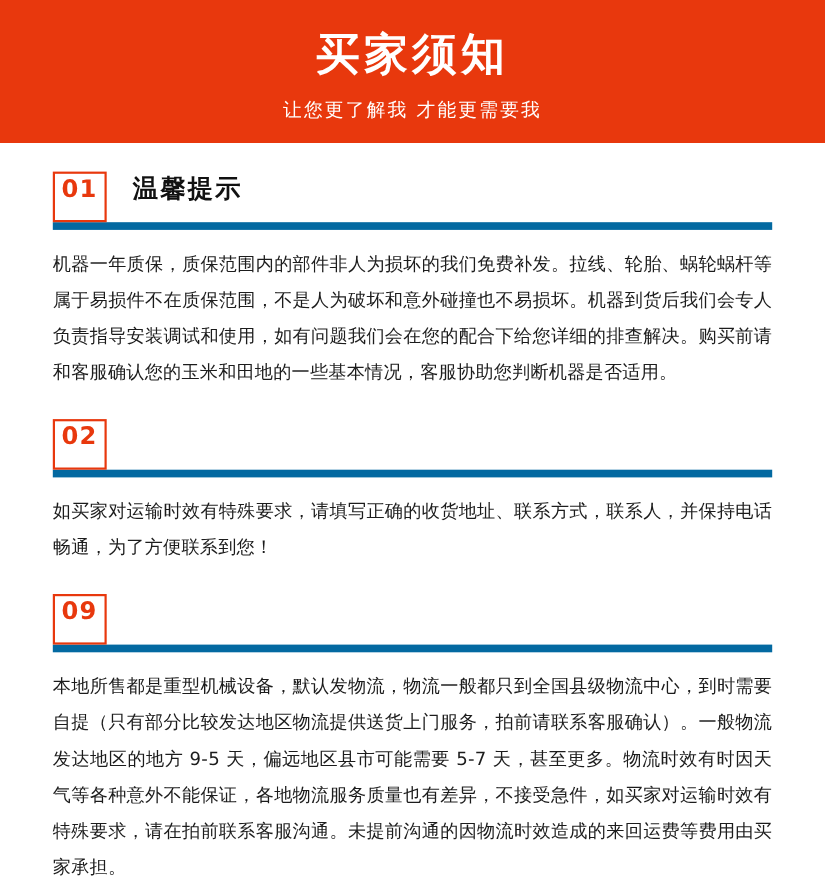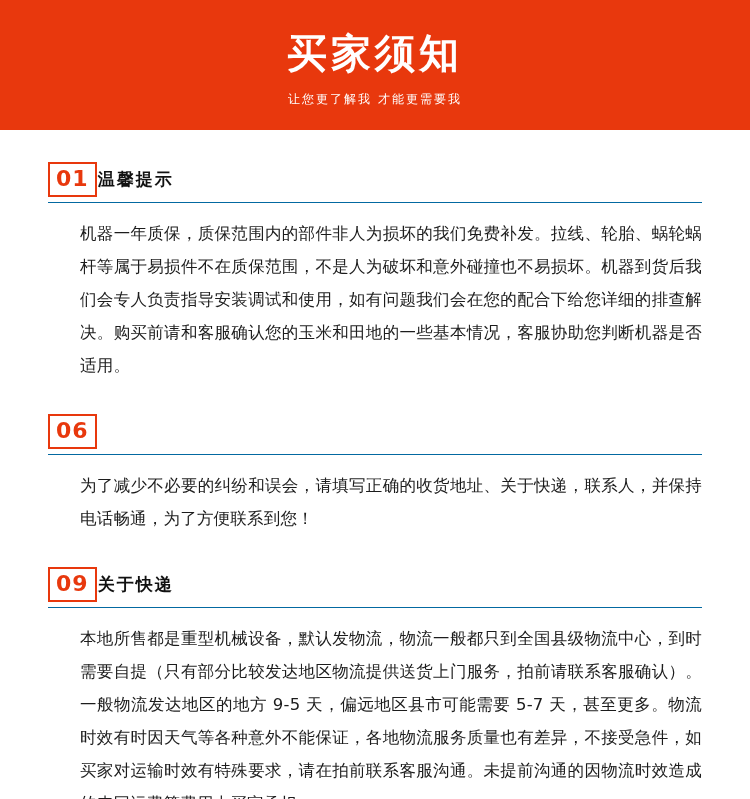--- a/index.html
+++ b/index.html
@@ -37,68 +37,66 @@
     color: #ffffff;
     font-size: 40px;
     font-weight: bold;
     letter-spacing: 4px;
     line-height: 1.2;
     text-align: center;
     font-family: "DejaVu Sans", "Liberation Sans", sans-serif;
   }
   .banner-sub {
     color: #ffffff;
-    font-size: 12px;
+    font-size: 17px;
     letter-spacing: 2px;
     margin-top: 14px;
     text-align: right;
     font-family: "DejaVu Sans", "Liberation Sans", sans-serif;
   }
   
   .content {
     padding: 22px 48px 0 48px;
     box-sizing: border-box;
   }
   .section {
     margin-bottom: 6px;
   }
   .sec-head {
     display: flex;
-    align-items: center;
     position: relative;
     height: 46px;
-    border-bottom: 1px solid #0369a1;
+    border-bottom: 7px solid #0369a1;
     margin-bottom: 14px;
   }
   .sec-num {
     border: 2px solid #e8380d;
     color: #e8380d;
     font-size: 22px;
     font-weight: bold;
     line-height: 1;
     padding: 4px 6px 5px 6px;
     font-family: "DejaVu Sans", "Liberation Sans", sans-serif;
     letter-spacing: 1px;
   }
   .sec-title {
-    margin-left: 1px;
-    font-size: 17px;
+    margin-left: 24px;
+    font-size: 23px;
     font-weight: bold;
     color: #111111;
     letter-spacing: 2px;
     font-family: "DejaVu Sans", "Liberation Sans", sans-serif;
   }
   .sec-body {
     font-size: 16.5px;
     line-height: 2.0;
     color: #1c1c1c;
     text-align: justify;
     font-family: "DejaVu Sans", "Liberation Sans", sans-serif;
     letter-spacing: 0.2px;
-    margin-left: 32px;
   }
   .sec-1 .sec-head { margin-top: 4px; }
   .sec-2 { margin-top: 26px; }
   .sec-3 { margin-top: 26px; }
 </style>
 </head>
 <body>
 
 <div class="page">
 
@@ -112,27 +110,26 @@
     <div class="section sec-1">
       <div class="sec-head">
         <span class="sec-num">01</span>
         <span class="sec-title">温馨提示</span>
       </div>
       <div class="sec-body">机器一年质保，质保范围内的部件非人为损坏的我们免费补发。拉线、轮胎、蜗轮蜗杆等属于易损件不在质保范围，不是人为破坏和意外碰撞也不易损坏。机器到货后我们会专人负责指导安装调试和使用，如有问题我们会在您的配合下给您详细的排查解决。购买前请和客服确认您的玉米和田地的一些基本情况，客服协助您判断机器是否适用。</div>
     </div>
 
     <div class="section sec-2">
       <div class="sec-head">
-        <span class="sec-num">06</span>
+        <span class="sec-num">02</span>
       </div>
-      <div class="sec-body">为了减少不必要的纠纷和误会，请填写正确的收货地址、关于快递，联系人，并保持电话畅通，为了方便联系到您！</div>
+      <div class="sec-body">如买家对运输时效有特殊要求，请填写正确的收货地址、联系方式，联系人，并保持电话畅通，为了方便联系到您！</div>
     </div>
 
     <div class="section sec-3">
       <div class="sec-head">
         <span class="sec-num">09</span>
-        <span class="sec-title">关于快递</span>
       </div>
       <div class="sec-body">本地所售都是重型机械设备，默认发物流，物流一般都只到全国县级物流中心，到时需要自提（只有部分比较发达地区物流提供送货上门服务，拍前请联系客服确认）。一般物流发达地区的地方 9-5 天，偏远地区县市可能需要 5-7 天，甚至更多。物流时效有时因天气等各种意外不能保证，各地物流服务质量也有差异，不接受急件，如买家对运输时效有特殊要求，请在拍前联系客服沟通。未提前沟通的因物流时效造成的来回运费等费用由买家承担。</div>
     </div>
 
   </div>
 </div>
 
 </body></html>

